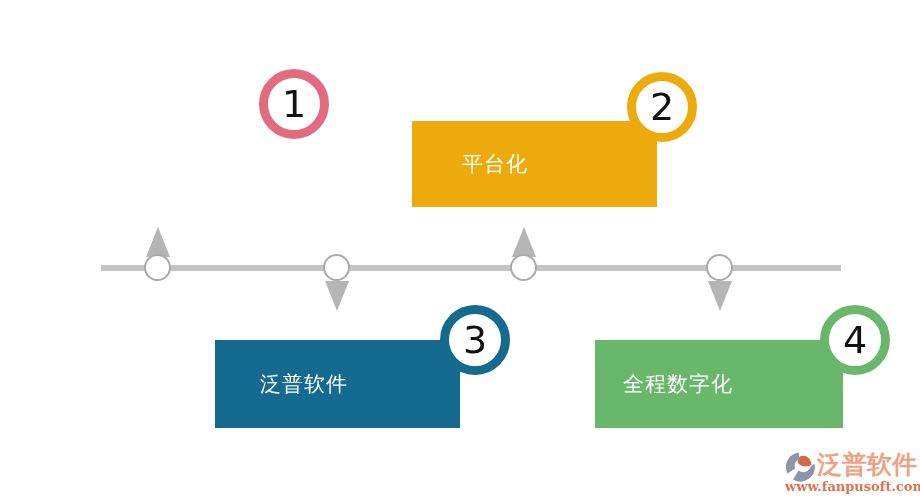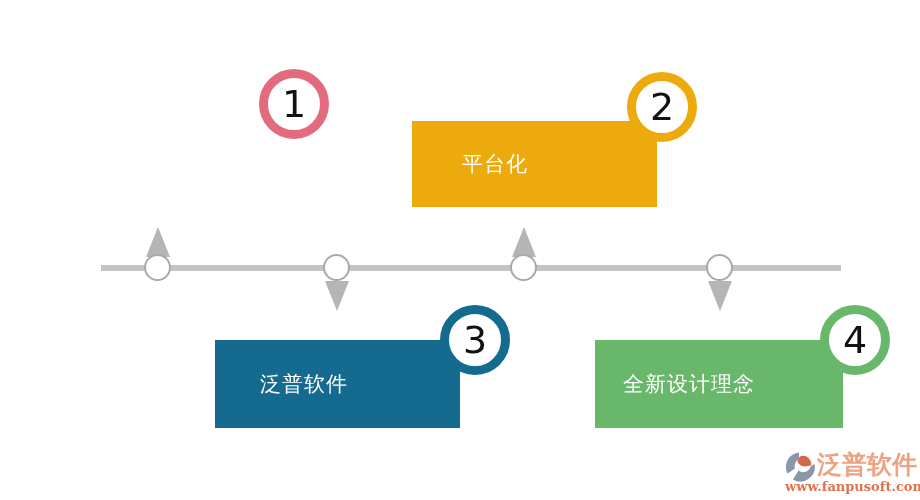--- a/index.html
+++ b/index.html
@@ -141,21 +141,21 @@
   <div class="node n3" style="border-color: rgb(169, 169, 169);"></div>
   <div class="node n4" style="border-color: rgb(169, 169, 169);"></div>
 
   <div class="step-box box2" style="background-color: rgb(237, 170, 13);">
     <span class="step-label">平台化</span>
   </div>
   <div class="step-box box3" style="background-color: rgb(21, 107, 143);">
     <span class="step-label">泛普软件</span>
   </div>
   <div class="step-box box4" style="background-color: rgb(104, 183, 107);">
-    <span class="step-label">全新设计理念</span>
+    <span class="step-label">全程数字化</span>
   </div>
 
   <div class="badge b1" style="border-color: rgb(226, 107, 125);">
     <span class="badge-number">1</span>
   </div>
   <div class="badge b2" style="border-color: rgb(237, 170, 13);">
     <span class="badge-number">2</span>
   </div>
   <div class="badge b3" style="border-color: rgb(21, 107, 143);">
     <span class="badge-number">3</span>

